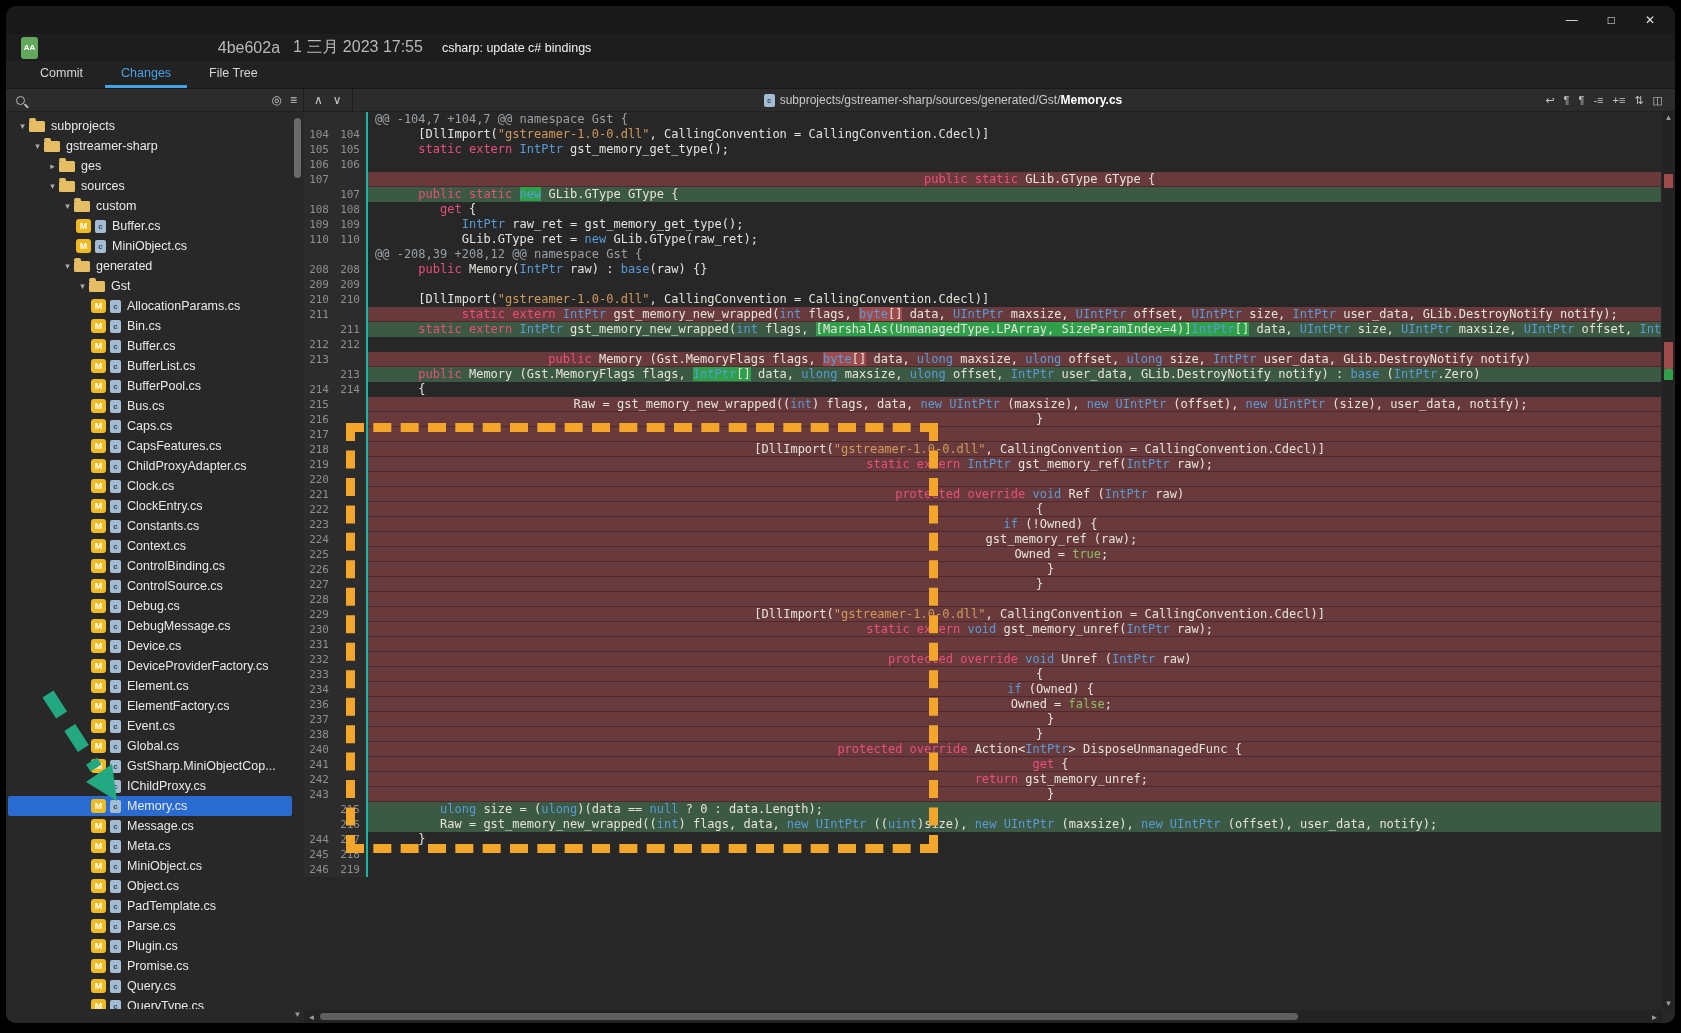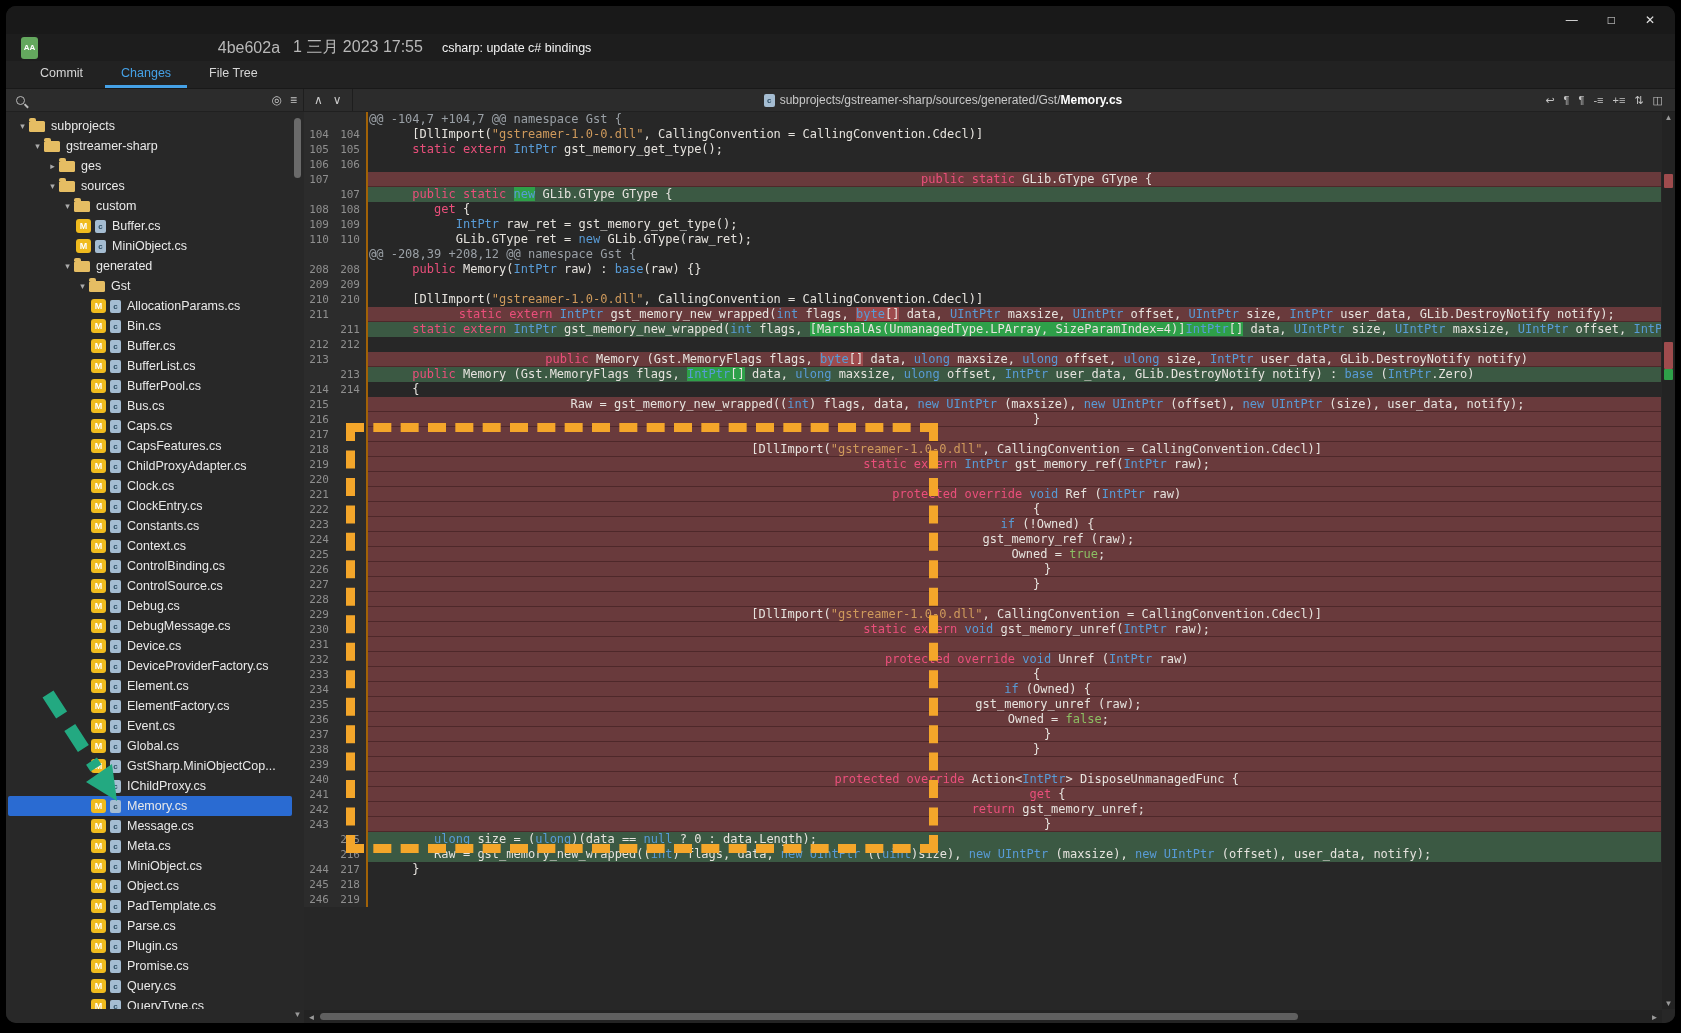--- a/index.html
+++ b/index.html
@@ -68,22 +68,22 @@
   .tree-thumb { position:absolute; left:2px; top:4px; width:7px; height:60px;
                 background:#6a6a6a; border-radius:4px; }
   .scroll-arrow { position:absolute; color:#9a9a9a; font-size:8px; width:11px; text-align:center; cursor:default; }
   
   .diff { flex:1; background:#272727; position:relative; overflow:hidden; }
   .diff-lines { position:absolute; inset:0 14px 14px 0; overflow:hidden; }
   .dline { height:15px; display:flex; align-items:stretch;
            font-family:"DejaVu Sans Mono", monospace; font-size:12px; line-height:15px; }
   .ln { width:31px; flex:none; text-align:right; padding-right:6px; color:#8f8f8f;
         font-size:11px; background:#2c2c2c; }
-  .codetext { flex:1; white-space:pre; tab-size:3; border-left:2px solid #a16207;
-              padding-left:1px; color:#e6e3de; overflow:hidden; }
+  .codetext { flex:1; white-space:pre; tab-size:3; border-left:2px solid #14b8a6;
+              padding-left:7px; color:#e6e3de; overflow:hidden; }
   .codetext.hunk { color:#9aa0a6; }
   .dline.del .codetext { background:var(--delbg); box-shadow:inset 0 -1px rgba(30,8,8,.35);text-align:center; }
   .dline.add .codetext { background:var(--addbg); }
   .k { color:var(--kw); } .t { color:var(--ty); } .s { color:var(--str); } .b { color:var(--bool); }
   .hd { background:var(--delhl); } .hg { background:var(--addhl); }
   
   .v-scroll { position:absolute; right:0; top:0; bottom:14px; width:13px; background:#232323; }
   .v-mark { position:absolute; left:2px; width:9px; border-radius:1px; }
   .h-scroll { position:absolute; left:0; right:13px; bottom:0; height:13px; background:#232323; }
   .h-thumb { position:absolute; left:16px; top:3px; height:7px; width:72%;
@@ -571,43 +571,33 @@
             <span class="ln old">233</span>
             <span class="ln new"></span>
             <span class="codetext"><span class="n">		{</span></span>
           </div>
           <div class="dline del">
             <span class="ln old">234</span>
             <span class="ln new"></span>
             <span class="codetext"><span class="n">			</span><span class="t">if</span><span class="n"> (Owned) {</span></span>
           </div>
           <div class="dline del">
-            <span class="ln old">235</span>
-            <span class="ln new"></span>
-            <span class="codetext"><span class="n">				gst_memory_unref (raw);</span></span>
-          </div>
-          <div class="dline del">
             <span class="ln old">236</span>
             <span class="ln new"></span>
             <span class="codetext"><span class="n">				Owned = </span><span class="b">false</span><span class="n">;</span></span>
           </div>
           <div class="dline del">
             <span class="ln old">237</span>
             <span class="ln new"></span>
             <span class="codetext"><span class="n">			}</span></span>
           </div>
           <div class="dline del">
             <span class="ln old">238</span>
             <span class="ln new"></span>
             <span class="codetext"><span class="n">		}</span></span>
-          </div>
-          <div class="dline del">
-            <span class="ln old">239</span>
-            <span class="ln new"></span>
-            <span class="codetext"></span>
           </div>
           <div class="dline del">
             <span class="ln old">240</span>
             <span class="ln new"></span>
             <span class="codetext"><span class="n">		</span><span class="k">protected override</span><span class="n"> Action&lt;</span><span class="t">IntPtr</span><span class="n">&gt; DisposeUnmanagedFunc {</span></span>
           </div>
           <div class="dline del">
             <span class="ln old">241</span>
             <span class="ln new"></span>
             <span class="codetext"><span class="n">			</span><span class="k">get</span><span class="n"> {</span></span>

